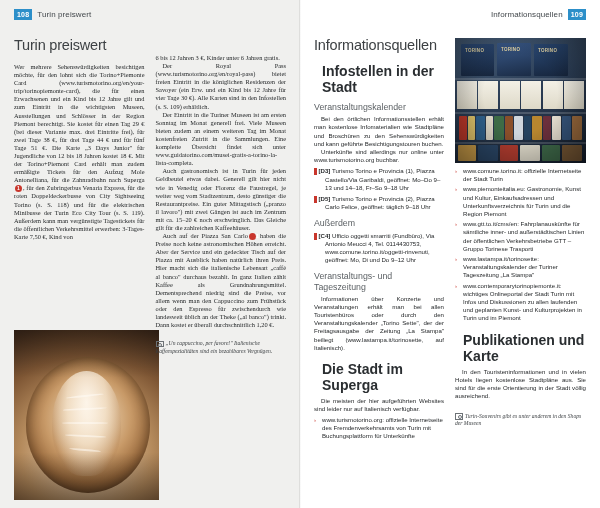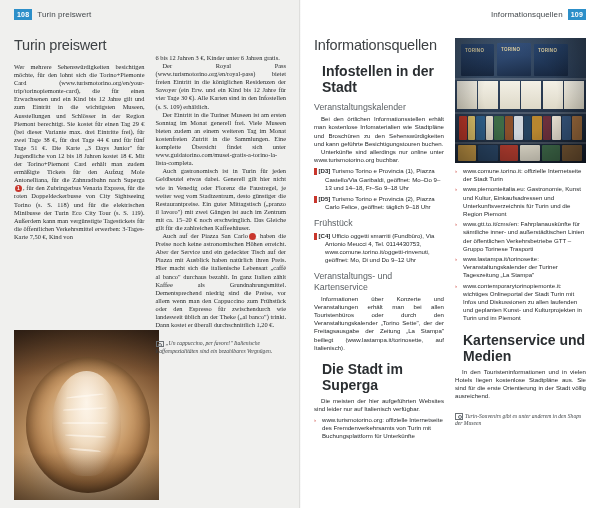--- a/index.html
+++ b/index.html
@@ -378,26 +378,26 @@
         <h2 class="sec">Infostellen in der Stadt</h2>
         <h3 class="sub">Veranstaltungskalender</h3>
         <p class="body">Bei den örtlichen Informationsstellen erhält man kostenlose Infomaterialien wie Stadtpläne und Broschüren zu den Sehenswürdigkeiten und kann geführte Besichtigungstouren buchen.</p>
         <p class="body">Unterkünfte sind allerdings nur online unter www.turismotorino.org buchbar.</p>
 
         <ul class="listing">
           <li><span class="tag">140</span><span class="grid">[D3]</span> <span>Turismo Torino e Provincia (1), Piazza Castello/Via Garibaldi, geöffnet: Mo–Do 9–13 und 14–18, Fr–So 9–18 Uhr</span></li>
           <li><span class="tag">141</span><span class="grid">[D5]</span> <span>Turismo Torino e Provincia (2), Piazza Carlo Felice, geöffnet: täglich 9–18 Uhr</span></li>
         </ul>
 
-        <h3 class="sub">Frühstück</h3>
+        <h3 class="sub">Außerdem</h3>
         <ul class="listing">
           <li><span class="tag">142</span><span class="grid">[C4]</span> <span>Ufficio oggetti smarriti (Fundbüro), Via Antonio Meucci 4, Tel. 0114430753, www.comune.torino.it/oggetti-rinvenuti, geöffnet: Mo, Di und Do 9–12 Uhr</span></li>
         </ul>
 
-        <h3 class="sub">Veranstaltungs- und Kartenservice</h3>
+        <h3 class="sub">Veranstaltungs- und Tageszeitung</h3>
         <p class="body">Informationen über Konzerte und Veranstaltungen erhält man bei allen Touristenbüros oder durch den Veranstaltungskalender „Torino Sette", der der Freitagsausgabe der Zeitung „La Stampa" beiliegt (www.lastampa.it/torinosette, auf Italienisch).</p>
 
         <h2 class="sec">Die Stadt im Superga</h2>
         <p class="body">Die meisten der hier aufgeführten Websites sind leider nur auf Italienisch verfügbar.</p>
 
         <ul class="weblist">
           <li><span class="arrow">›</span><span>www.turismotorino.org: offizielle Internetseite des Fremdenverkehrsamts von Turin mit Buchungsplattform für Unterkünfte</span></li>
         </ul>
       </div>
 
@@ -451,21 +451,21 @@
         </div>
 
         <ul class="weblist">
           <li><span class="arrow">›</span><span>www.comune.torino.it: offizielle Internetseite der Stadt Turin</span></li>
           <li><span class="arrow">›</span><span>www.piemonteitalia.eu: Gastronomie, Kunst und Kultur, Einkaufsadressen und Unterkunftsverzeichnis für Turin und die Region Piemont</span></li>
           <li><span class="arrow">›</span><span>www.gtt.to.it/cms/en: Fahrplanauskünfte für sämtliche inner- und außerstädtischen Linien der öffentlichen Verkehrsbetriebe GTT – Gruppo Torinese Trasporti</span></li>
           <li><span class="arrow">›</span><span>www.lastampa.it/torinosette: Veranstaltungskalender der Turiner Tageszeitung „La Stampa"</span></li>
           <li><span class="arrow">›</span><span>www.contemporarytorinopiemonte.it: wichtiges Onlineportal der Stadt Turin mit Infos und Diskussionen zu allen laufenden und geplanten Kunst- und Kulturprojekten in Turin und im Piemont</span></li>
         </ul>
 
-        <h2 class="sec">Kartenservice und Medien</h2>
+        <h2 class="sec">Publikationen und Karte</h2>
         <p class="body">In den Touristeninformationen und in vielen Hotels liegen kostenlose Stadtpläne aus. Sie sind für die erste Orientierung in der Stadt völlig ausreichend.</p>
 
         <div style="margin-top:12px">
           <div class="photo-caption"><span class="cam"></span><span>Turin-Souvenirs gibt es unter anderem in den Shops der Museen</span></div>
         </div>
       </div>
     </div>
   </div>
 
   <div class="gutter"></div>

